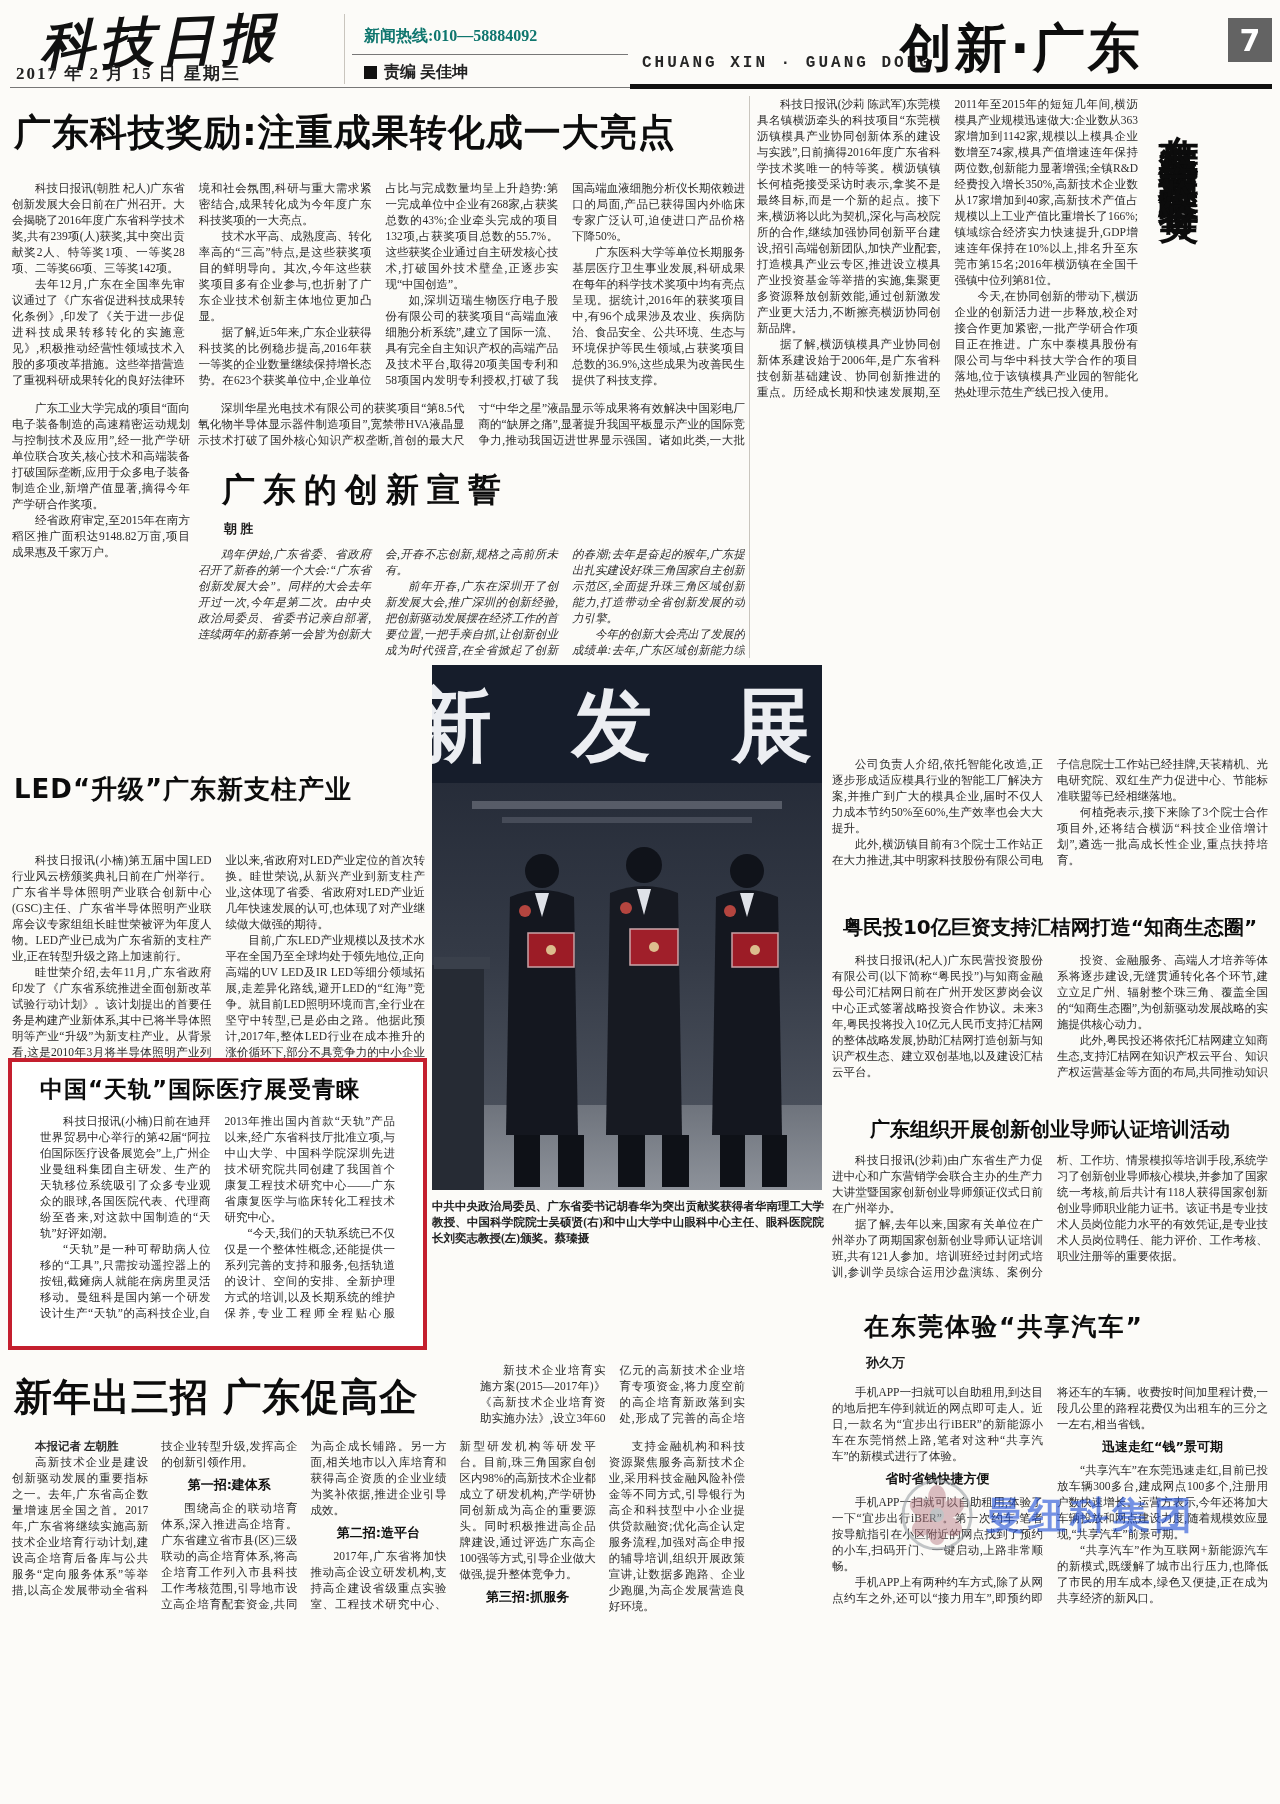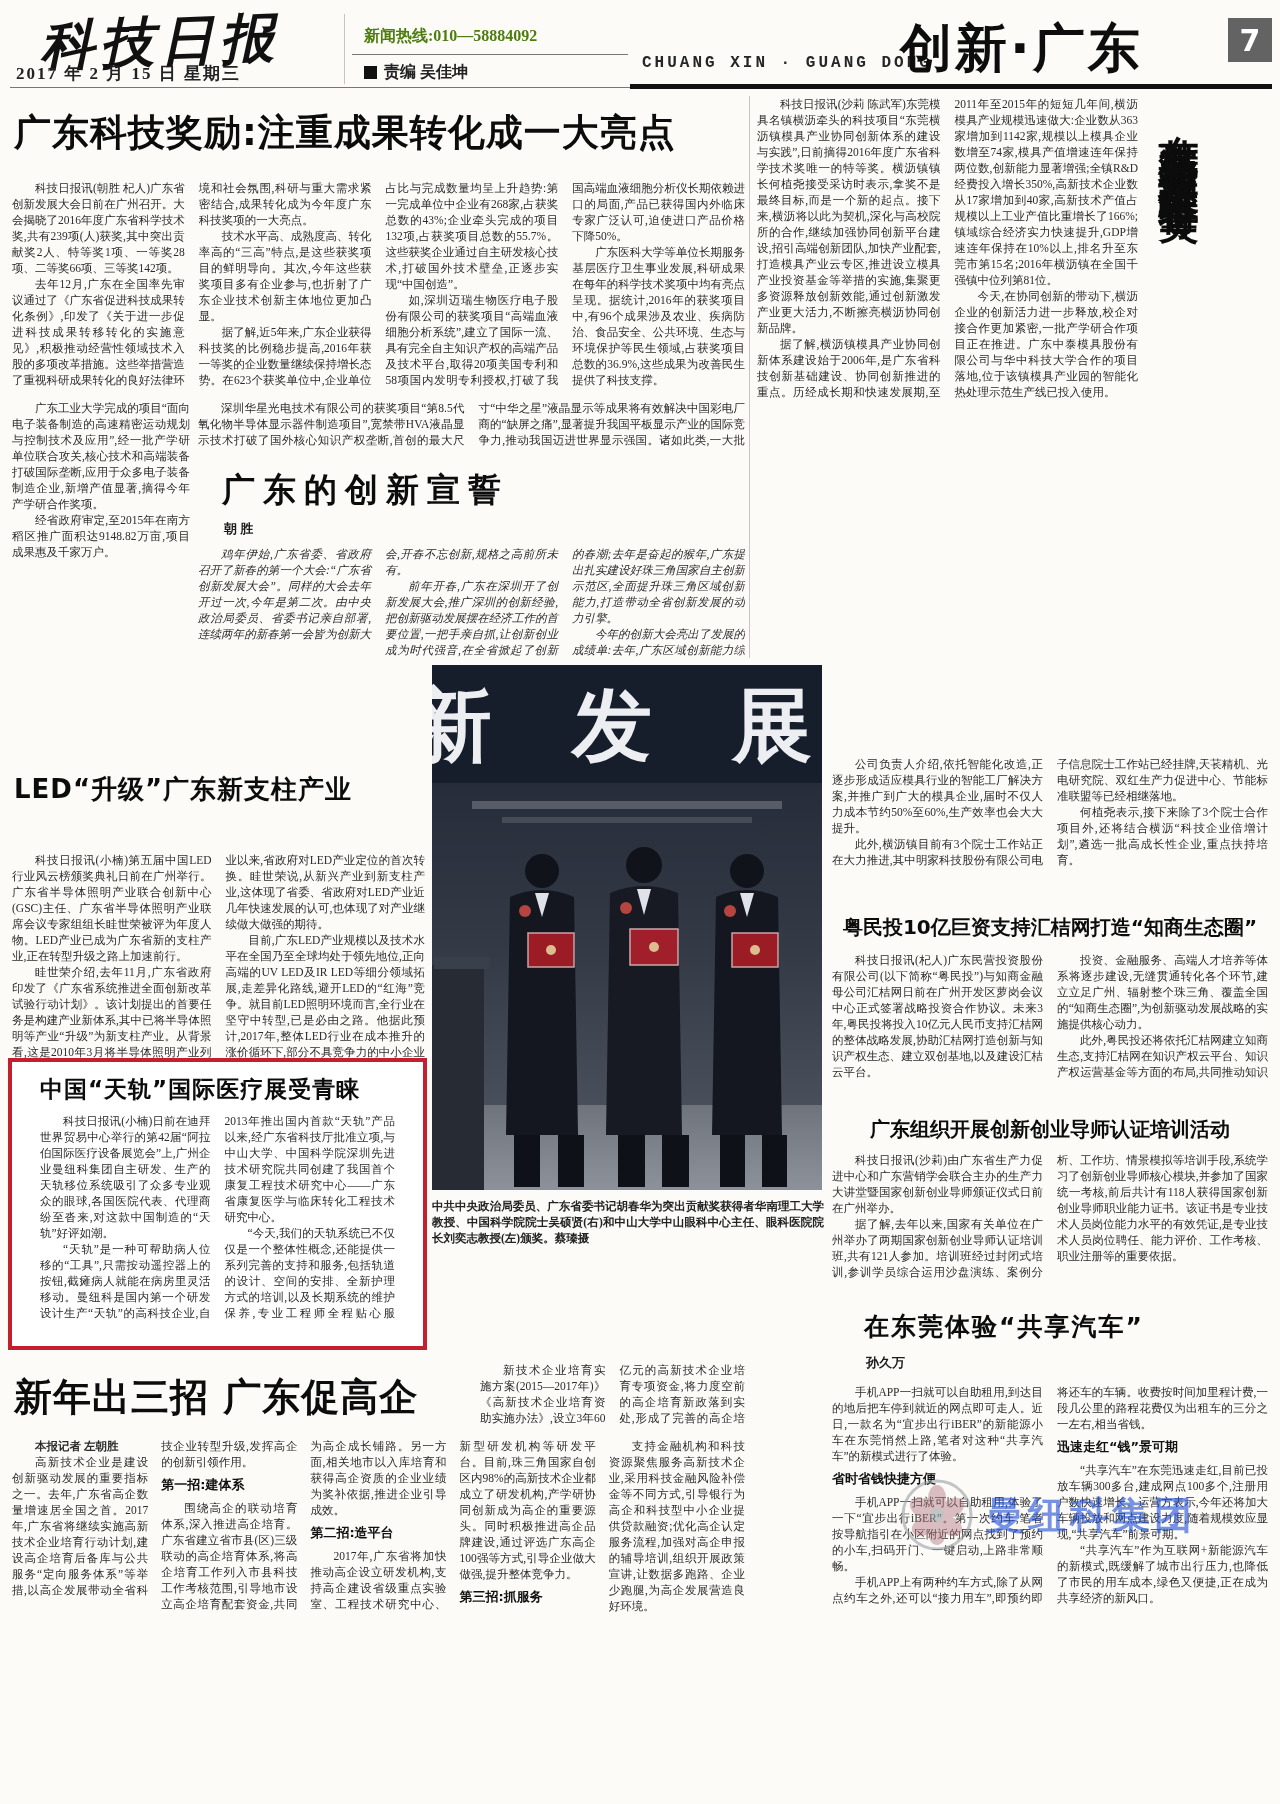--- a/index.html
+++ b/index.html
@@ -3,21 +3,21 @@
 <meta charset="utf-8">
 <style>
   html,body{margin:0;padding:0;background:#e8e6e2;}
   .page{position:relative;width:1280px;height:1804px;background:#fcfbf8;margin:0 auto;
         font-family:"Liberation Serif","DejaVu Serif",serif;color:#262626;overflow:hidden;}
   .abs{position:absolute;}
   
   .logo{font-family:"DejaVu Serif",serif;font-weight:bold;font-style:italic;font-size:54px;
         letter-spacing:6px;transform:rotate(-2deg);color:#111;}
   .dateline{font-size:17px;font-weight:bold;letter-spacing:2px;color:#222;}
-  .hotline{font-size:16px;font-weight:bold;color:#4d7c0f;}
+  .hotline{font-size:16px;font-weight:bold;color:#0f766e;}
   .editor{font-size:16px;font-weight:bold;color:#222;display:flex;align-items:center;gap:7px;}
   .sq{width:13px;height:13px;background:#111;display:inline-block;}
   .sec-en{font-size:16px;font-weight:bold;letter-spacing:3px;font-family:"Liberation Serif",serif;}
   .sec-cn{font-family:"DejaVu Sans","Liberation Sans",sans-serif;font-weight:900;font-size:52px;letter-spacing:3px;color:#0d0d0d;}
   .pagebox{width:44px;height:44px;background:#636363;color:#fff;display:flex;align-items:center;justify-content:center;
            font-family:"DejaVu Sans",sans-serif;font-weight:900;font-size:30px;}
   .rule{background:#111;}
   .thin{background:#777;}
   
   .h-main{font-family:"DejaVu Sans","Liberation Sans",sans-serif;font-weight:900;font-size:37px;letter-spacing:1px;color:#0c0c0c;white-space:nowrap;}
@@ -29,21 +29,21 @@
           font-weight:900;font-size:40px;letter-spacing:5px;color:#0c0c0c;}
   .byline{font-size:13px;font-weight:bold;color:#1c1c1c;}
   
   .tx{overflow:hidden;}
   .tx p.para{margin:0;text-indent:2em;text-align:justify;font-size:11.5px;line-height:16px;color:#2b2b2b;}
   .cols2{column-count:2;column-gap:14px;}
   .cols3{column-count:3;column-gap:14px;}
   .cols4{column-count:4;column-gap:14px;}
   .cols5{column-count:5;column-gap:13px;}
   .essay p.para{font-style:italic;}
-  .subhead{font-family:"DejaVu Sans",sans-serif;font-weight:900;font-size:13px;margin:6px 0;color:#111;}
+  .subhead{font-family:"DejaVu Sans",sans-serif;font-weight:900;font-size:13px;text-align:center;margin:6px 0;color:#111;}
   .flow-byline{margin:0 0 6px 0;font-size:12px;font-weight:bold;text-indent:0;}
   
   .redbox{border:4px solid #c41f2e;background:#fff;box-sizing:border-box;padding:10px 28px;}
   
   .caption{font-size:11.5px;line-height:16px;font-weight:bold;text-align:justify;color:#222;}
   .vrule{background:#c9c5be;width:1px;}
   
   .wm{display:flex;align-items:center;gap:12px;opacity:.6;}
   .wm-text{font-family:"DejaVu Sans",sans-serif;font-weight:bold;font-size:38px;color:#1d4ed8;letter-spacing:4px;}
 </style>

